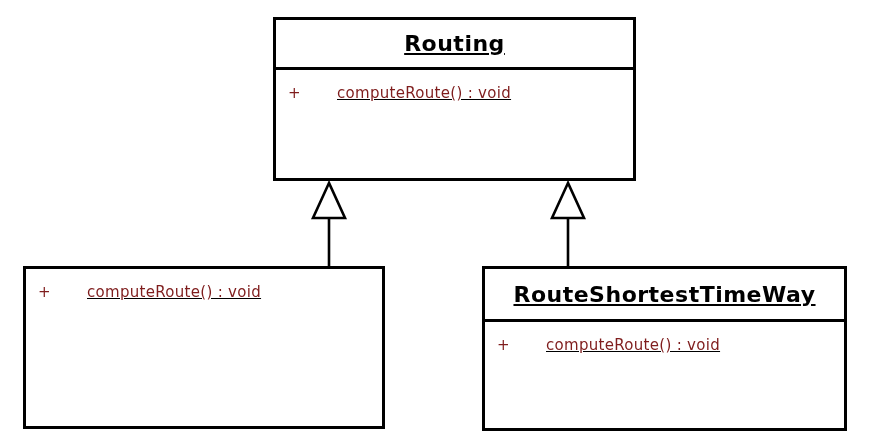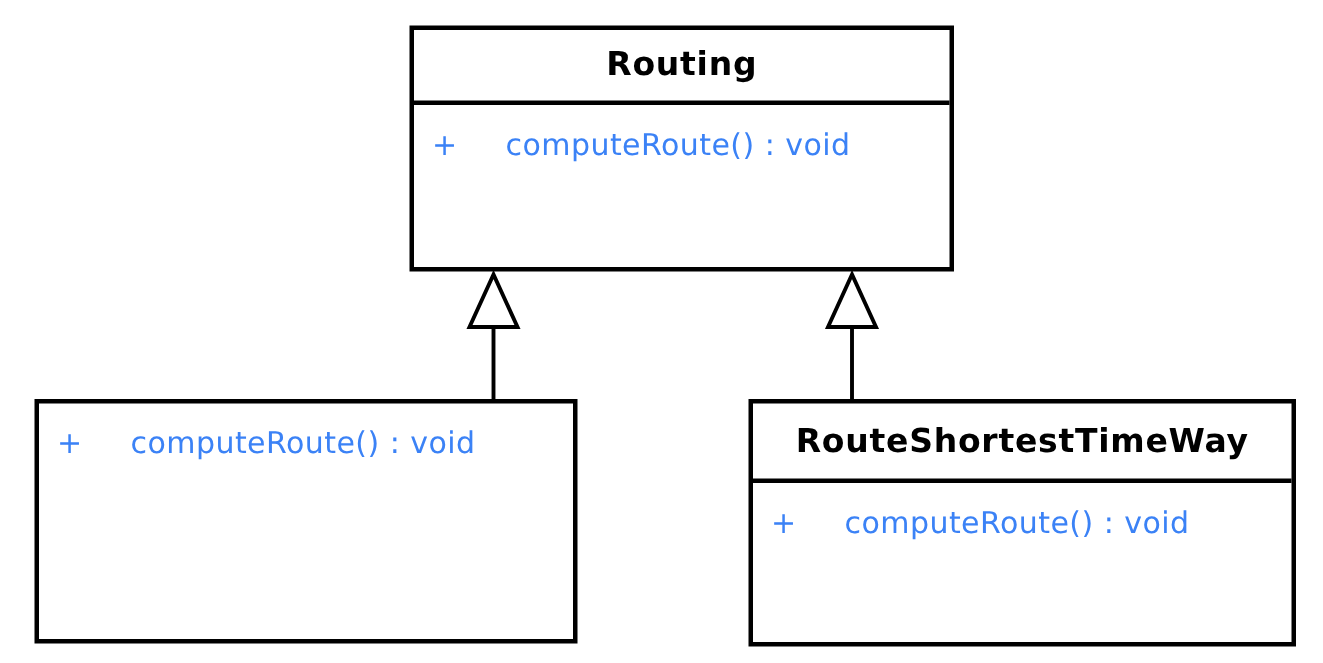--- a/index.html
+++ b/index.html
@@ -11,49 +11,50 @@
   }
   .diagram-canvas {
     position: relative;
     width: 882px; height: 442px;
     background: #ffffff;
   }
   .uml-class {
     position: absolute;
     background: #ffffff;
     border: 3px solid #000000;
+    text-decoration: underline;
   }
   .uml-class-title {
     display: flex;
     align-items: center;
     justify-content: center;
     border-bottom: 3px solid #000000;
     font-weight: bold;
     font-size: 22px;
     letter-spacing: 0.5px;
     color: #000000;
     white-space: nowrap;
   }
   .uml-class-methods {
     padding: 14px 0 0 12px;
-    font-size: 20px;
+    font-size: 15px;
     letter-spacing: 0.3px;
-    color: #3b82f6;
+    color: #7f1d1d;
     white-space: nowrap;
   }
   .uml-method-visibility {
     display: inline-block;
     width: 49px;
   }
   
   .class-routing            { left: 273px; top: 17px;  width: 363px; height: 164px; }
   .class-routing .uml-class-title { height: 50px; }
   .class-shortest-path      { left: 23px;  top: 266px; width: 362px; height: 163px; }
   .class-shortest-path .uml-class-title { height: 53px; }
-  .class-shortest-time-way  { left: 499px; top: 266px; width: 365px; height: 165px; }
+  .class-shortest-time-way  { left: 482px; top: 266px; width: 365px; height: 165px; }
   .class-shortest-time-way .uml-class-title { height: 53px; }
 
   .connector-layer {
     position: absolute;
     left: 0; top: 0;
     width: 882px; height: 442px;
     pointer-events: none;
   }
 </style>
 </head>

